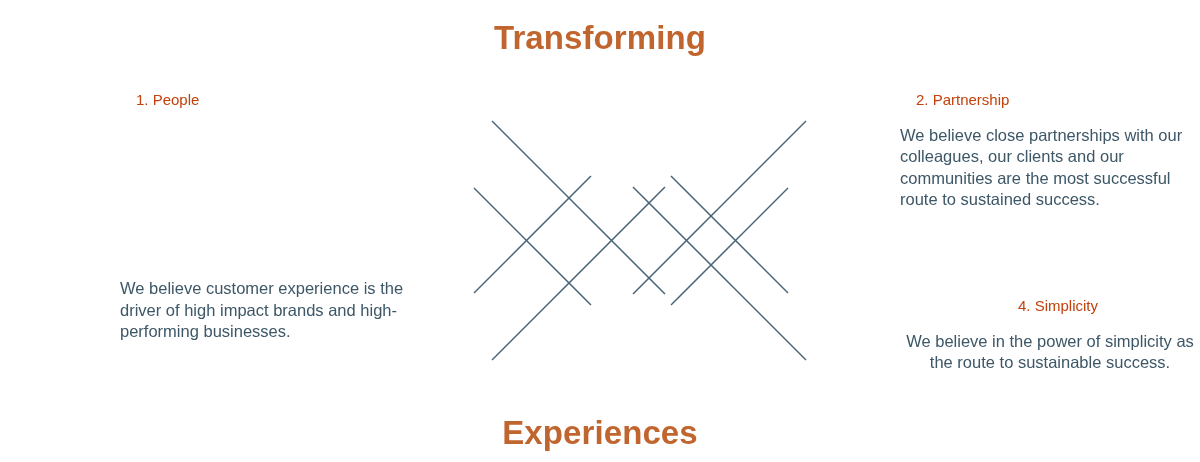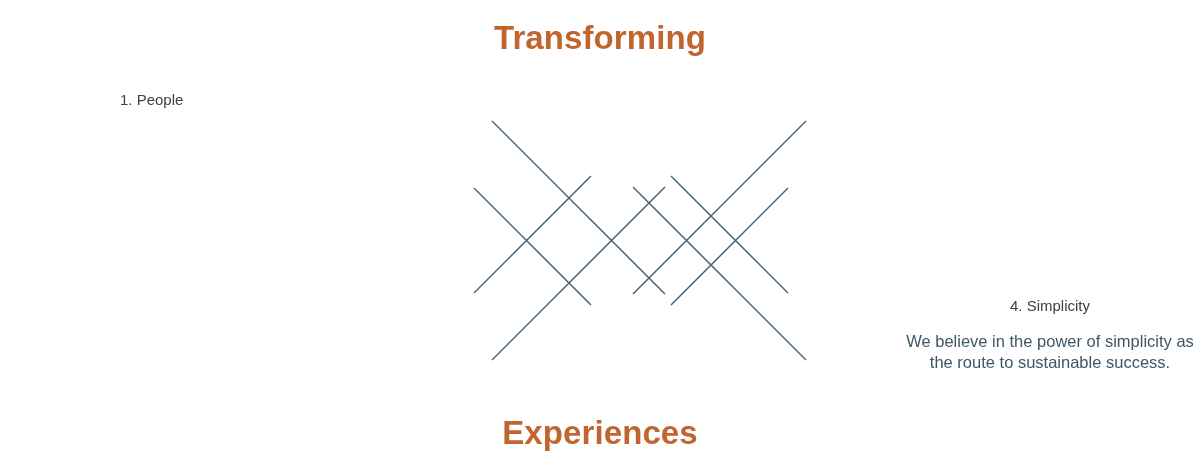--- a/index.html
+++ b/index.html
@@ -36,22 +36,22 @@
   #headline-bottom { top: 414px; }
 
   
   .quadrant {
     position: absolute;
     width: 300px;
   }
   .q-title {
     font-size: 15px;
     font-weight: normal;
-    color: #404040;
-    margin: 0 0 16px 0;
+    color: #c2410c;
+    margin: 0 0 16px 16px;
     line-height: 1.1;
     white-space: nowrap;
   }
   .q-body {
     font-size: 16.5px;
     line-height: 21.5px;
     color: #3d5767;
     margin: 0;
     font-weight: normal;
   }
@@ -81,22 +81,27 @@
 <body>
 
 <div id="slide">
 
   <div class="headline" id="headline-top">Transforming</div>
 
   <div class="quadrant" id="quadrant-people">
     <p class="q-title">1. People</p>
   </div>
 
+  <div class="quadrant" id="quadrant-partnership">
+    <p class="q-title">2. Partnership</p>
+    <p class="q-body">We believe close partnerships with our colleagues, our clients and our communities are the most successful route to sustained success.</p>
+  </div>
 
   <div class="quadrant" id="quadrant-impact">
+    <p class="q-body">We believe customer experience is the driver of high impact brands and high-performing businesses.</p>
   </div>
 
   <div class="quadrant" id="quadrant-simplicity">
     <p class="q-title">4. Simplicity</p>
     <p class="q-body">We believe in the power of simplicity as the route to sustainable success.</p>
   </div>
 
   <div id="x-mark">
     <svg id="x-svg" width="350" height="330" viewBox="0 0 350 330">
         <line x1="22" y1="46" x2="195" y2="219" class="xline" stroke="#4a6577" stroke-width="1.5"></line>

